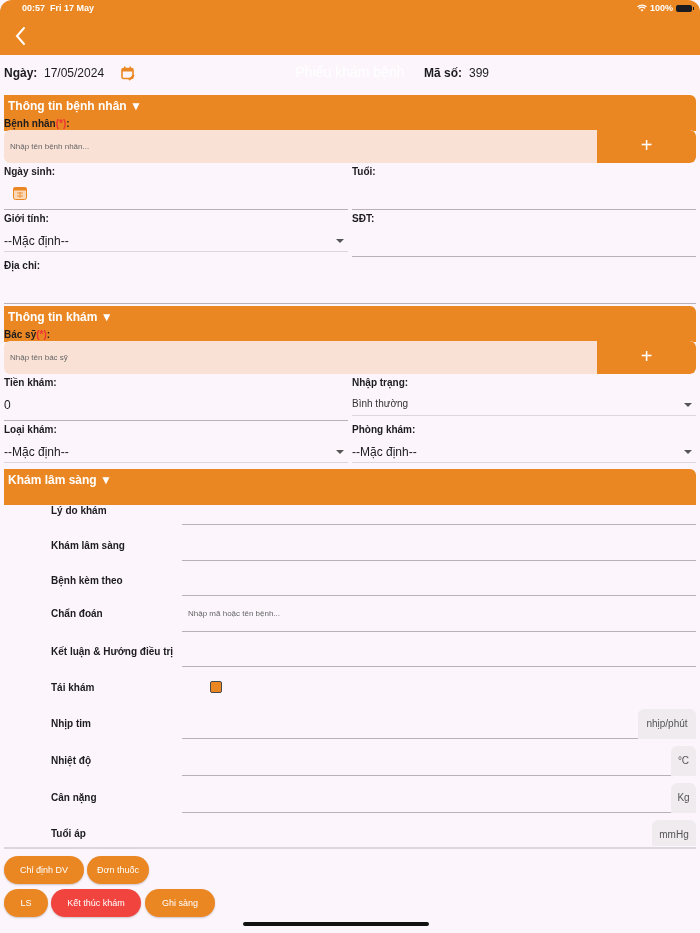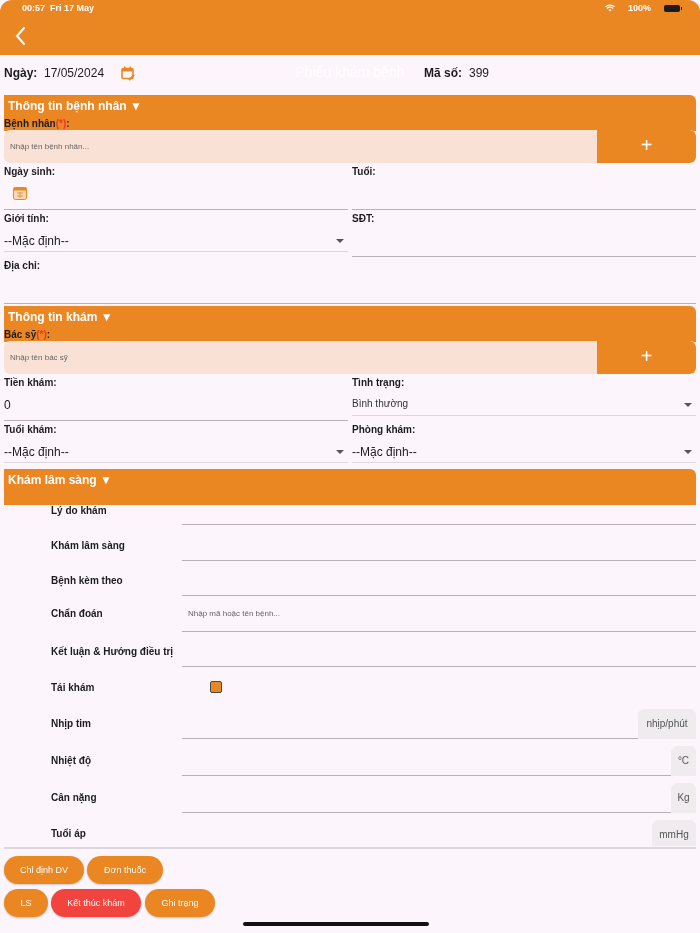--- a/index.html
+++ b/index.html
@@ -10,21 +10,21 @@
     color: #1c1b1f;
     position: relative;
   }
   .header {
     position: absolute; left: 0; top: 0; width: 700px; height: 55px;
     background: #ea8723;
     border-radius: 12px 12px 0 0;
     color: #fff;
   }
   .status-time { position: absolute; left: 22px; top: 3px; font-size: 9px; font-weight: bold; }
-  .status-right { position: absolute; right: 20px; top: 3px; font-size: 9px; font-weight: bold; display: flex; align-items: center; gap: 13px; }
+  .status-right { position: absolute; right: 8px; top: 3px; font-size: 9px; font-weight: bold; display: flex; align-items: center; gap: 3px; }
   .battery { width: 16px; height: 7px; background: #1c1b1f; border-radius: 2px; position: relative; }
   .battery::after { content: ""; position: absolute; right: -2px; top: 2px; width: 1px; height: 3px; background: #1c1b1f; }
   .wifi { width: 10px; height: 8px; }
   .back-btn { position: absolute; left: 12px; top: 25px; width: 18px; height: 22px; cursor: pointer; }
   .title { position: absolute; left: 0; right: 0; top: 28px; text-align: center; font-size: 14px; margin-top: 36px; }
 
   .row-top { position: absolute; top: 66px; left: 4px; right: 4px; height: 18px; font-size: 12px; }
   .lbl-b { font-weight: bold; font-size: 12px; }
   .date-val { position: absolute; left: 40px; top: 0; font-size: 12px; }
   .cal-edit { position: absolute; left: 117px; top: 0; width: 14px; height: 15px; cursor: pointer; }
@@ -140,26 +140,26 @@
 <div class="field-label" style="left:4px; top:329px;"><span>Bác sỹ</span><span class="req">(*)</span><span>:</span></div>
 <div class="search-box" style="top:341px;">
   <input type="text" placeholder="Nhập tên bác sỹ" style="">
   <div class="plus-btn">+</div>
 </div>
 
 <div class="field-label" style="left:4px; top:377px;">Tiền khám:</div>
 <div class="dd-val" style="left:4px; top:398px;">0</div>
 <div class="underline" style="left:4px; width:344px; top:420px;"></div>
 
-<div class="field-label" style="left:352px; top:377px;">Tình trạng:</div>
+<div class="field-label" style="left:352px; top:377px;">Nhập trạng:</div>
 <div class="dd-val dd-small" style="left:352px; top:398px;">Bình thường</div>
 <div class="dd-arrow" style="left:684px; top:403px;"></div>
 <div class="underline-light" style="left:352px; width:344px; top:415px;"></div>
 
-<div class="field-label" style="left:4px; top:424px;">Tuổi khám:</div>
+<div class="field-label" style="left:4px; top:424px;">Loại khám:</div>
 <div class="dd-val" style="left:4px; top:445px;">--Mặc định--</div>
 <div class="dd-arrow" style="left:336px; top:450px;"></div>
 <div class="underline-light" style="left:4px; width:344px; top:462px;"></div>
 
 <div class="field-label" style="left:352px; top:424px;">Phòng khám:</div>
 <div class="dd-val" style="left:352px; top:445px;">--Mặc định--</div>
 <div class="dd-arrow" style="left:684px; top:450px;"></div>
 <div class="underline-light" style="left:352px; width:344px; top:462px;"></div>
 
 <div class="section-bar" style="top:469px;">Khám lâm sàng ▼</div>
@@ -192,18 +192,18 @@
 
 <div class="clin-label" style="top:792px;">Cân nặng</div>
 <input class="clin-input" style="top: 777px; right: 29px;" type="text">
 <div class="unit-box" style="top:783px; width:25px; height:30px; line-height:30px;">Kg</div>
 
 <div class="clin-label" style="top:828px;">Tuổi áp</div>
 <div class="unit-box" style="top:820px; width:44px; height:26px; line-height:30px;">mmHg</div>
 <div class="underline-light" style="left:4px; width:692px; top:847px; height:2px;"></div>
 
 <div class="btn" style="left:4px; top:856px; width:80px;">Chỉ định DV</div>
-<div class="btn" style="left:87px; top:856px; width:76px;">Đơn thuốc</div>
+<div class="btn" style="left:87px; top:856px; width:62px;">Đơn thuốc</div>
 <div class="btn" style="left:4px; top:889px; width:44px;">LS</div>
 <div class="btn btn-red" style="left:51px; top:889px; width:90px;">Kết thúc khám</div>
-<div class="btn" style="left:145px; top:889px; width:70px;">Ghi trạng</div>
+<div class="btn" style="left:145px; top:889px; width:70px;">Ghi sàng</div>
 
 <div class="home-ind"></div>
 
 </body></html>

